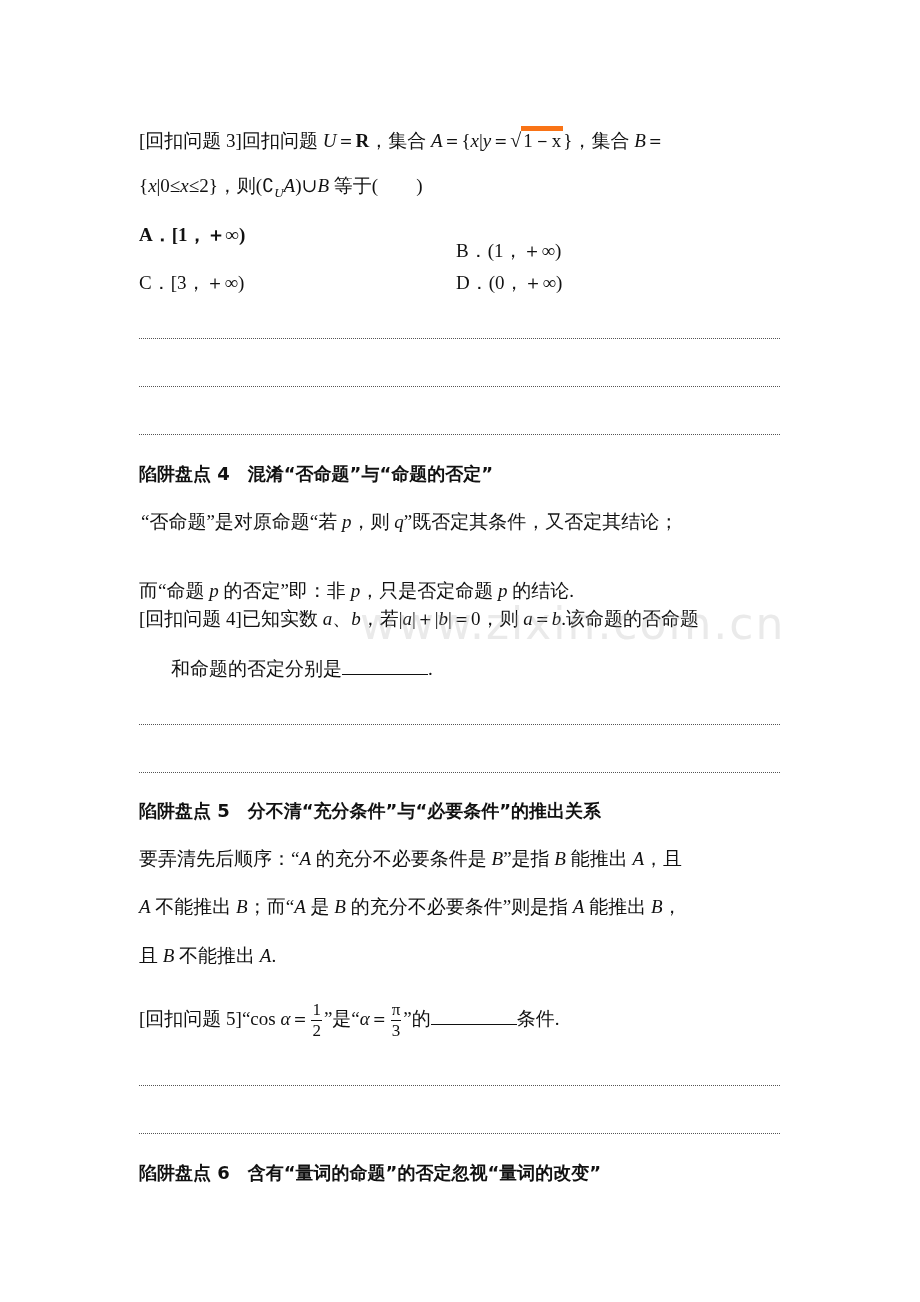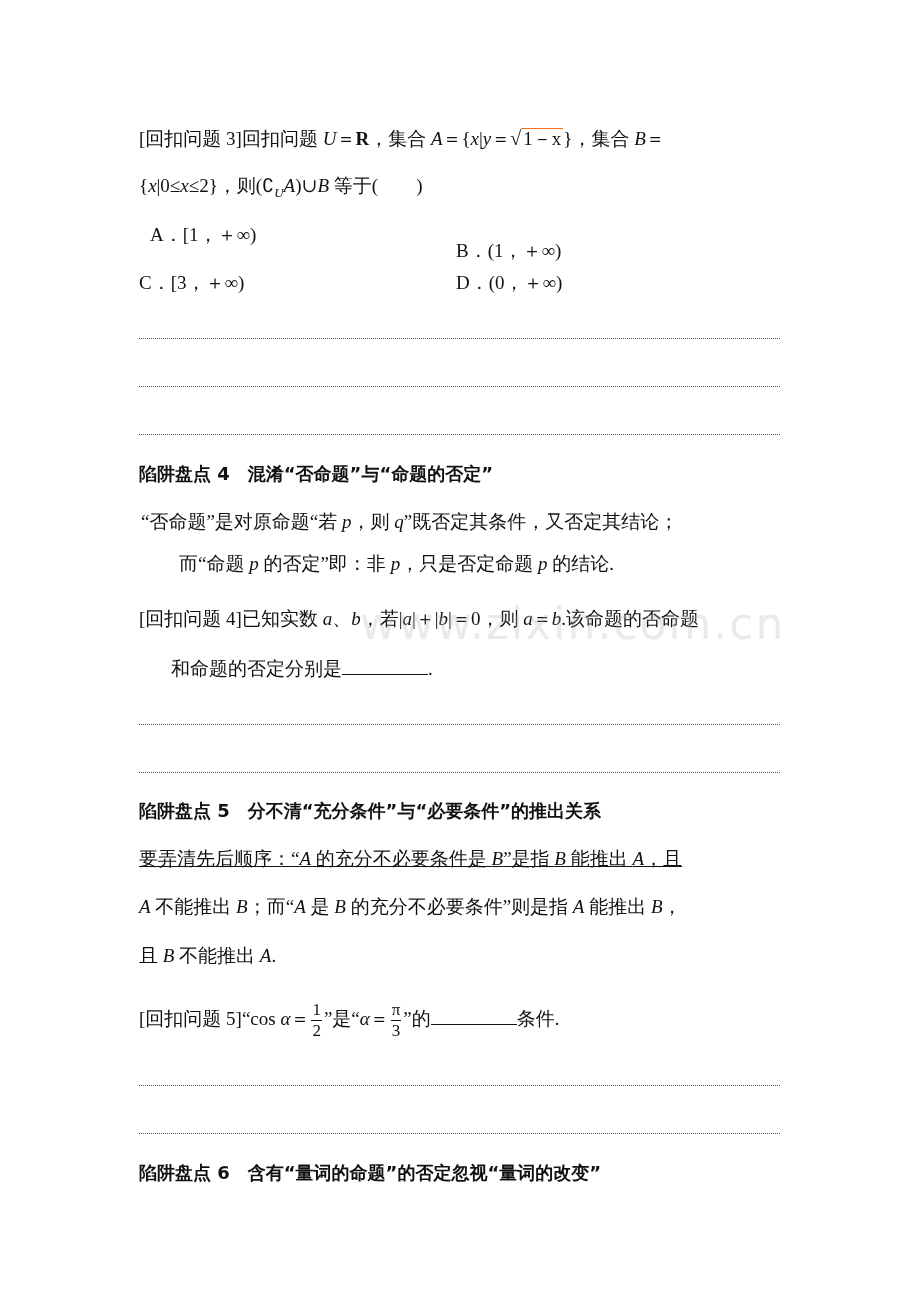--- a/index.html
+++ b/index.html
@@ -4,66 +4,66 @@
 <style>
   html, body { margin: 0; padding: 0; background: #ffffff; }
   body { width: 920px; height: 1302px; position: relative; overflow: hidden;
          font-family: "Liberation Serif", "DejaVu Serif", serif; color: #111; }
   .line { position: absolute; left: 139px; font-size: 19px; white-space: nowrap; line-height: 24px; }
   .heading { font-family: "DejaVu Sans", "Liberation Sans", sans-serif; font-weight: bold; font-size: 18px; }
   i { font-style: italic; }
   .dots { position: absolute; left: 139px; width: 641px; height: 0;
           border-top: 1.5px dotted #555; }
   .opt { position: absolute; font-size: 19px; white-space: nowrap; }
-  .sqrt { display: inline-block; border-top: 1px solid #f97316; padding: 0 2px; line-height: 20px; }
+  .sqrt { display: inline-block; border-top: 5px solid #f97316; padding: 0 2px; line-height: 20px; }
   .radical { font-size: 20px; }
   .frac { display: inline-block; vertical-align: middle; text-align: center; line-height: 20px; margin: 0 2px; }
   .frac span { display: block; font-size: 17px; }
   .frac .num { border-bottom: 1px solid #111; padding: 0 1px; }
   .blank { display: inline-block; width: 86px; border-bottom: 1px solid #111; height: 18px; vertical-align: baseline; }
   .watermark { position: absolute; left: 360px; top: 598px; font-family: "DejaVu Sans", sans-serif;
                font-size: 44px; color: rgba(180,180,180,0.28); letter-spacing: 2px; pointer-events: none; }
 </style>
 </head>
 <body>
 
 <div class="line" style="top:126px;">
   <span>[回扣问题 3]</span><span>回扣问题 </span><i>U</i><span>＝</span><b>R</b><span>，集合 </span><i>A</i><span>＝{</span><i>x</i><span>|</span><i>y</i><span>＝</span><span class="radical">√</span><span class="sqrt">1－x</span><span>}</span><span>，集合 </span><i>B</i><span>＝</span>
 </div>
 <div class="line" style="top:174px;">
   <span>{</span><i>x</i><span>|0≤</span><i>x</i><span>≤2}，则(∁</span><sub><i style="font-size:13px">U</i></sub><i>A</i><span>)∪</span><i>B</i><span> 等于(　　)</span>
 </div>
-<div class="opt" style="left:150px; top:222px;">A．[1，＋∞)</div>
+<div class="opt" style="left:139px; top:222px;font-weight:bold;">A．[1，＋∞)</div>
 <div class="opt" style="left:456px; top:222px;margin-top:16px;">B．(1，＋∞)</div>
 <div class="opt" style="left:139px; top:270px;">C．[3，＋∞)</div>
 <div class="opt" style="left:456px; top:270px;">D．(0，＋∞)</div>
 
 <div class="dots" style="top:338px;"></div>
 <div class="dots" style="top:386px;"></div>
 <div class="dots" style="top:434px;"></div>
 
 <div class="line heading" style="top:462px;text-align:right;">陷阱盘点 4　混淆“否命题”与“命题的否定”</div>
 <div class="line" style="top:510px; left:141px;">
   <span>“否命题”是对原命题“若 </span><i>p</i><span>，则 </span><i>q</i><span>”既否定其条件，又否定其结论；</span>
 </div>
-<div class="line" style="top:552px;margin-left:40px;">
+<div class="line" style="top:579px;">
   <span>而“命题 </span><i>p</i><span> 的否定”即：非 </span><i>p</i><span>，只是否定命题 </span><i>p</i><span> 的结论.</span>
 </div>
 <div class="line" style="top:607px;">
   <span>[回扣问题 4]</span><span>已知实数 </span><i>a</i><span>、</span><i>b</i><span>，若|</span><i>a</i><span>|＋|</span><i>b</i><span>|＝0，则 </span><i>a</i><span>＝</span><i>b</i><span>.该命题的否命题</span>
 </div>
 <div class="line" style="top:656px;margin-left:32px;">
   <span>和命题的否定分别是</span><span class="blank"></span><span>.</span>
 </div>
 
 <div class="dots" style="top:724px;"></div>
 <div class="dots" style="top:772px;"></div>
 
 <div class="line heading" style="top:799px;">陷阱盘点 5　分不清“充分条件”与“必要条件”的推出关系</div>
-<div class="line" style="top:847px;text-decoration:underline;">
+<div class="line" style="top:847px;">
   <span>要弄清先后顺序：“</span><i>A</i><span> 的充分不必要条件是 </span><i>B</i><span>”是指 </span><i>B</i><span> 能推出 </span><i>A</i><span>，且</span>
 </div>
 <div class="line" style="top:895px;">
   <i>A</i><span> 不能推出 </span><i>B</i><span>；而“</span><i>A</i><span> 是 </span><i>B</i><span> 的充分不必要条件”则是指 </span><i>A</i><span> 能推出 </span><i>B</i><span>，</span>
 </div>
 <div class="line" style="top:944px;">
   <span>且 </span><i>B</i><span> 不能推出 </span><i>A</i><span>.</span>
 </div>
 <div class="line" style="top:1000px;">
   <span>[回扣问题 5]</span><span>“cos </span><i>α</i><span>＝</span><span class="frac"><span class="num">1</span><span>2</span></span><span>”是“</span><i>α</i><span>＝</span><span class="frac"><span class="num">π</span><span>3</span></span><span>”的</span><span class="blank"></span><span>条件.</span>

